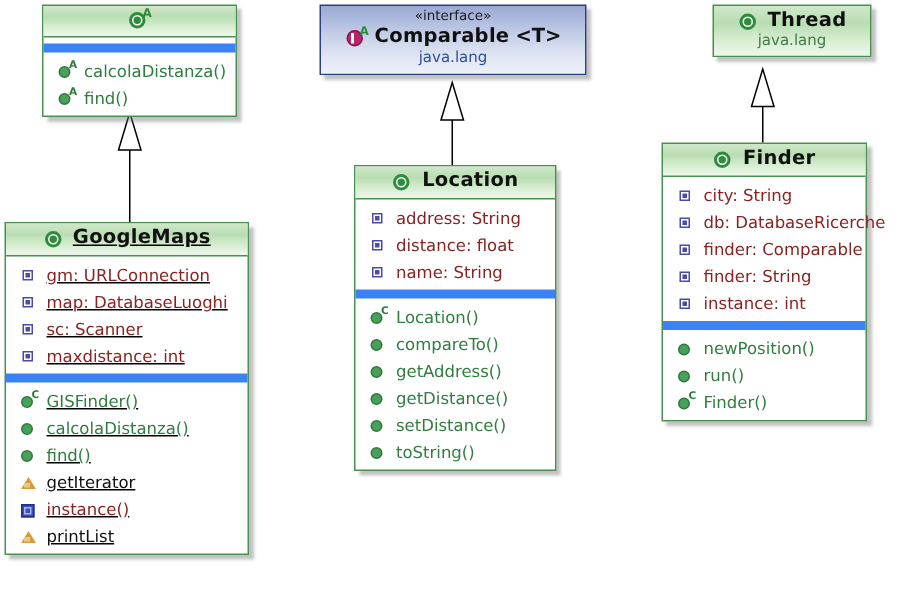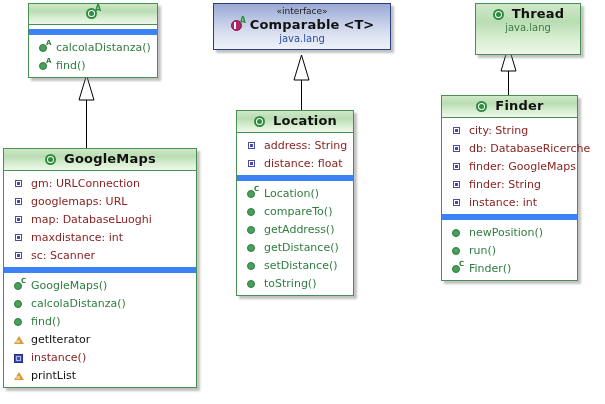--- a/index.html
+++ b/index.html
@@ -281,58 +281,54 @@
       </div>
       <div class="row method">
         <span class="ico method">
             <span class="sup">A</span>
           </span>
         <span class="lbl">find()</span>
       </div>
     </div>
   </div>
 
-  <div class="uml-box cls" style="left:3px; top:148px; width:194px;">
+  <div class="uml-box cls" style="left:3px; top:148px; width:163px;text-decoration:underline;">
     <div class="hdr">
       <div class="hdr-title">
         <span class="ico-hdr cls-badge">
           <span class="disc"></span>
             <span class="inner"></span>
         </span>
         <span class="tname">GoogleMaps</span>
       </div>
     </div>
     <div class="compartment attrs">
       <div class="row field">
         <span class="ico field"></span>
         <span class="lbl">gm: URLConnection</span>
       </div>
       <div class="row field">
         <span class="ico field"></span>
-        <span class="lbl">googlemaps: URL</span>
-      </div>
-      <div class="row field">
-        <span class="ico field"></span>
         <span class="lbl">map: DatabaseLuoghi</span>
       </div>
       <div class="row field">
         <span class="ico field"></span>
+        <span class="lbl">sc: Scanner</span>
+      </div>
+      <div class="row field">
+        <span class="ico field"></span>
         <span class="lbl">maxdistance: int</span>
-      </div>
-      <div class="row field">
-        <span class="ico field"></span>
-        <span class="lbl">sc: Scanner</span>
       </div>
     </div>
     <div class="compartment meths">
       <div class="row method">
         <span class="ico method">
             <span class="sup">C</span>
           </span>
-        <span class="lbl">GoogleMaps()</span>
+        <span class="lbl">GISFinder()</span>
       </div>
       <div class="row method">
         <span class="ico method"></span>
         <span class="lbl">calcolaDistanza()</span>
       </div>
       <div class="row method">
         <span class="ico method"></span>
         <span class="lbl">find()</span>
       </div>
       <div class="row warn">
@@ -359,38 +355,42 @@
             <span class="inner"></span>
             <span class="sup">A</span>
         </span>
         <span class="tname">Comparable</span>
         <span class="generic">&lt;T&gt;</span>
       </div>
       <div class="hdr-pkg">java.lang</div>
     </div>
   </div>
 
-  <div class="uml-box cls" style="left:236px; top:110px; width:118px;">
+  <div class="uml-box cls" style="left:236px; top:110px; width:135px;">
     <div class="hdr">
       <div class="hdr-title">
         <span class="ico-hdr cls-badge">
           <span class="disc"></span>
             <span class="inner"></span>
         </span>
         <span class="tname">Location</span>
       </div>
     </div>
     <div class="compartment attrs">
       <div class="row field">
         <span class="ico field"></span>
         <span class="lbl">address: String</span>
       </div>
       <div class="row field">
         <span class="ico field"></span>
         <span class="lbl">distance: float</span>
+      </div>
+      <div class="row field">
+        <span class="ico field"></span>
+        <span class="lbl">name: String</span>
       </div>
     </div>
     <div class="compartment meths">
       <div class="row method">
         <span class="ico method">
             <span class="sup">C</span>
           </span>
         <span class="lbl">Location()</span>
       </div>
       <div class="row method">
@@ -410,21 +410,21 @@
         <span class="lbl">setDistance()</span>
       </div>
       <div class="row method">
         <span class="ico method"></span>
         <span class="lbl">toString()</span>
       </div>
     </div>
   </div>
 
   <div class="uml-box cls" style="left:475px; top:3px; width:106px;">
-    <div class="hdr" style="border-bottom:none; padding-bottom:20px;">
+    <div class="hdr" style="border-bottom:none; padding-bottom:3px;">
       <div class="hdr-title">
         <span class="ico-hdr cls-badge">
           <span class="disc"></span>
             <span class="inner"></span>
         </span>
         <span class="tname">Thread</span>
       </div>
       <div class="hdr-pkg">java.lang</div>
     </div>
   </div>
@@ -443,21 +443,21 @@
       <div class="row field">
         <span class="ico field"></span>
         <span class="lbl">city: String</span>
       </div>
       <div class="row field">
         <span class="ico field"></span>
         <span class="lbl">db: DatabaseRicerche</span>
       </div>
       <div class="row field">
         <span class="ico field"></span>
-        <span class="lbl">finder: GoogleMaps</span>
+        <span class="lbl">finder: Comparable</span>
       </div>
       <div class="row field">
         <span class="ico field"></span>
         <span class="lbl">finder: String</span>
       </div>
       <div class="row field">
         <span class="ico field"></span>
         <span class="lbl">instance: int</span>
       </div>
     </div>

